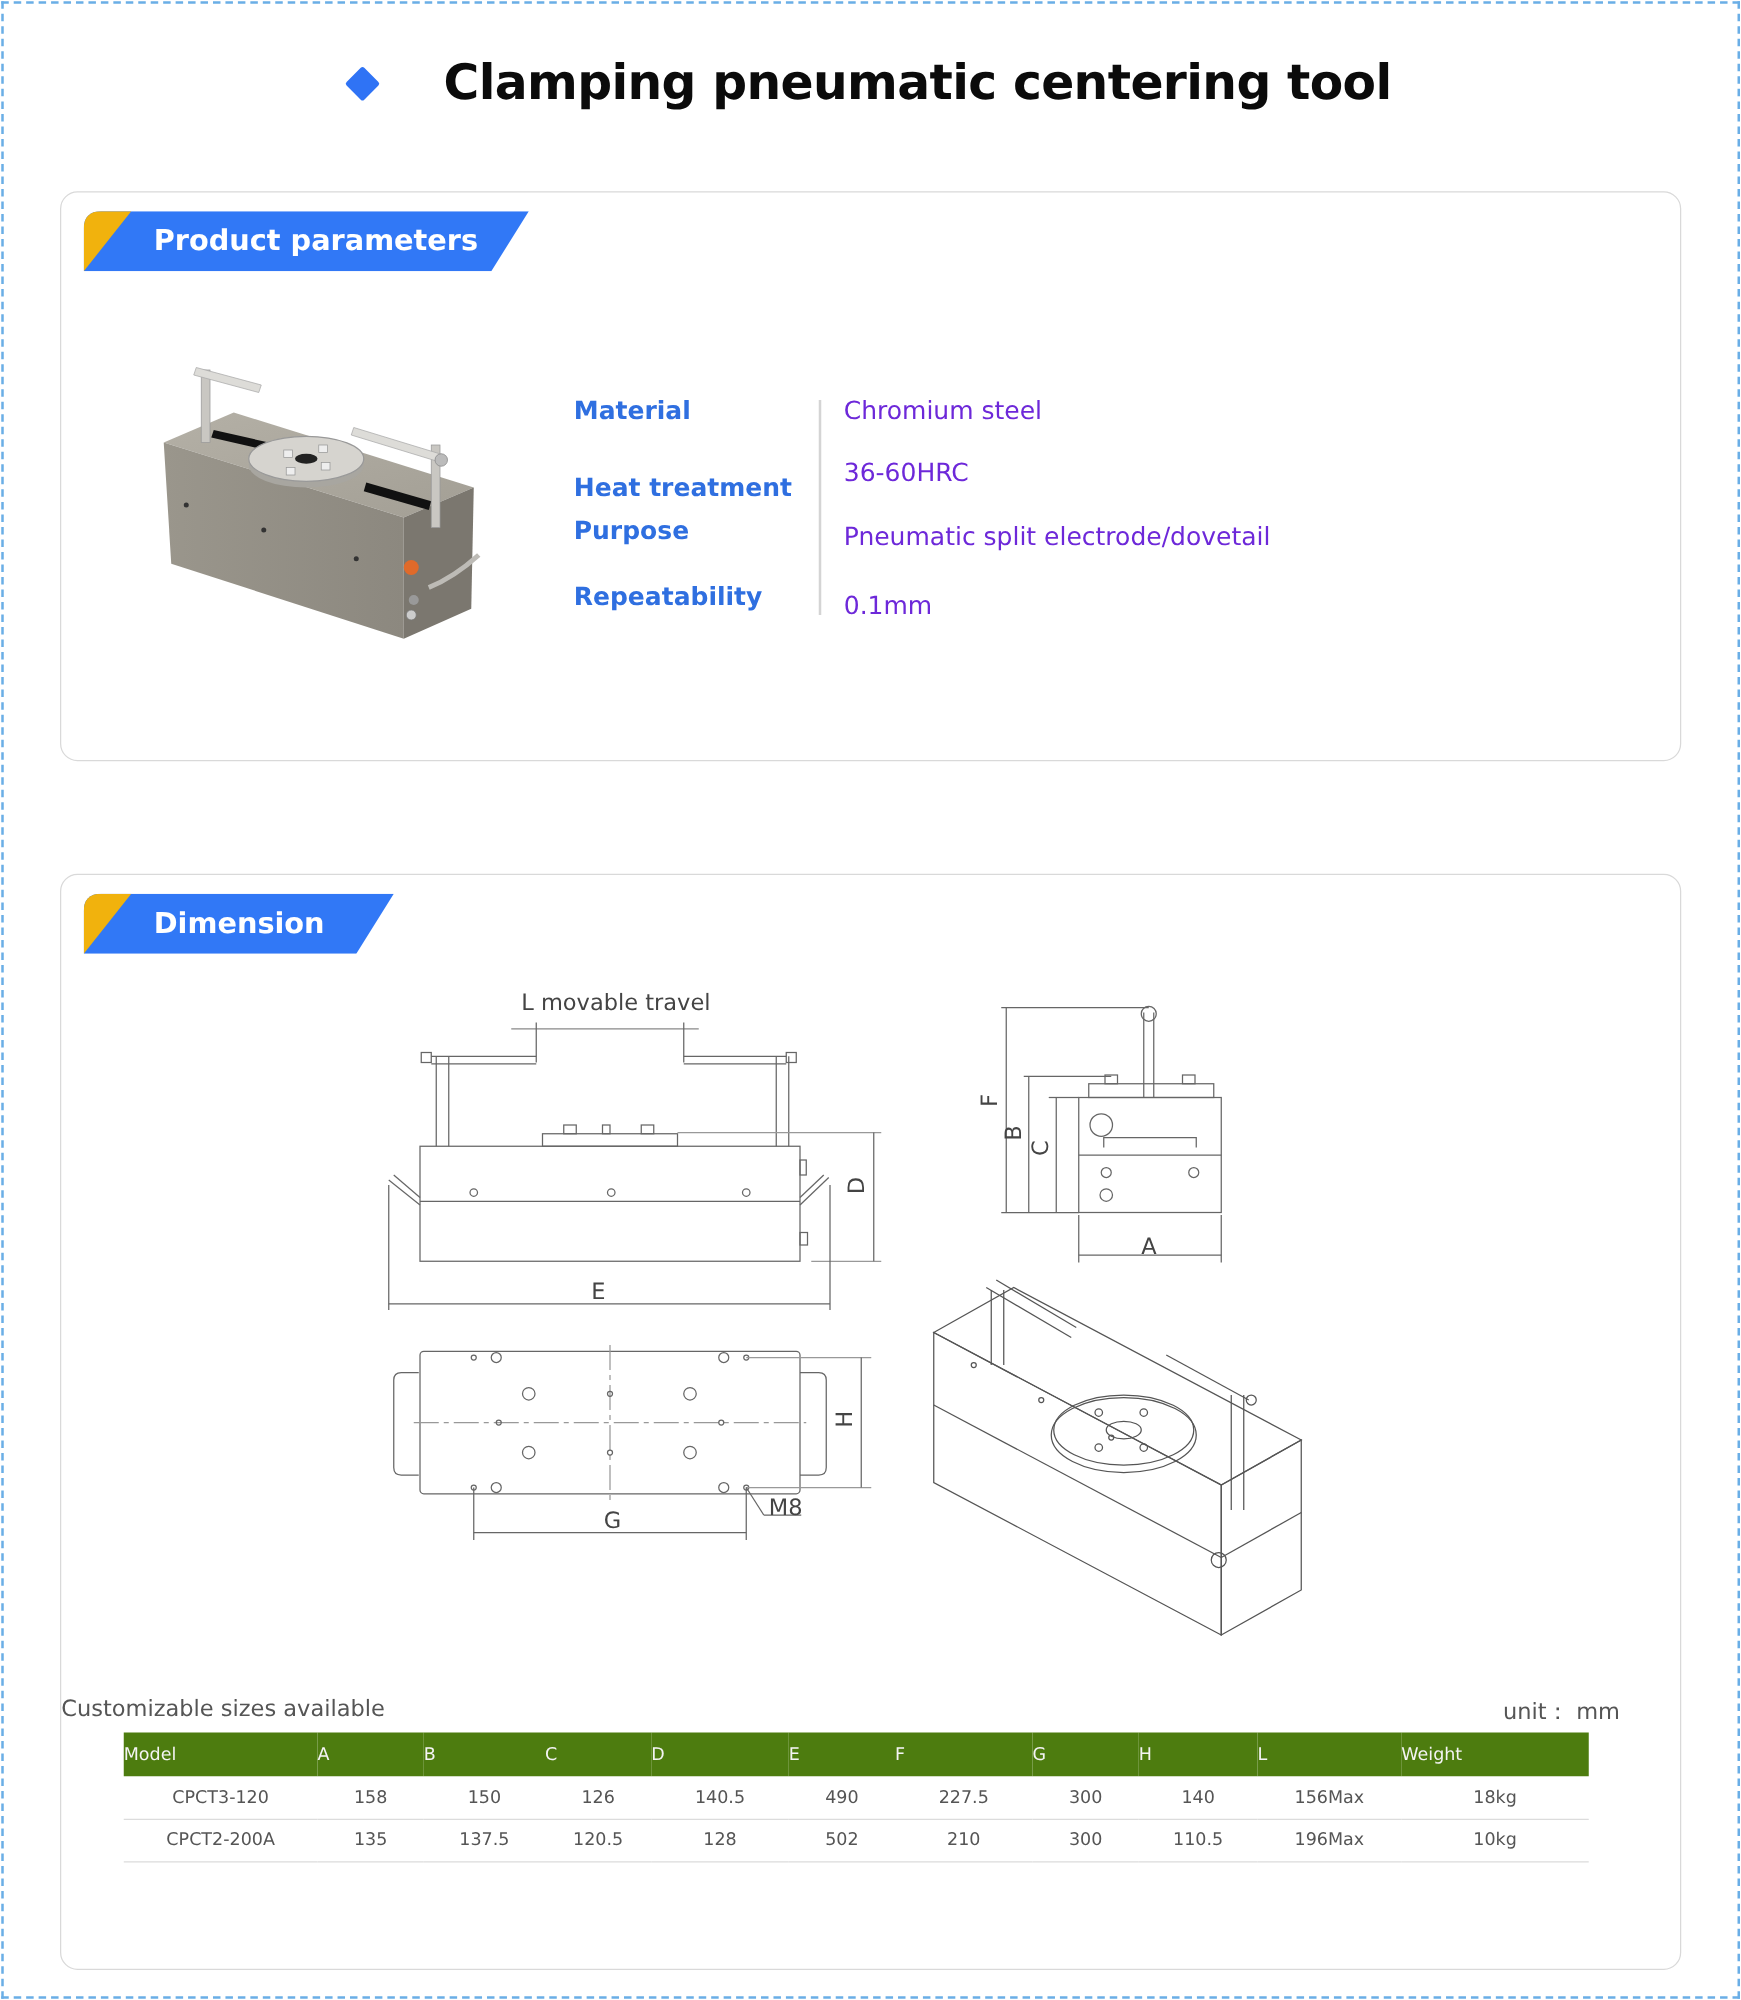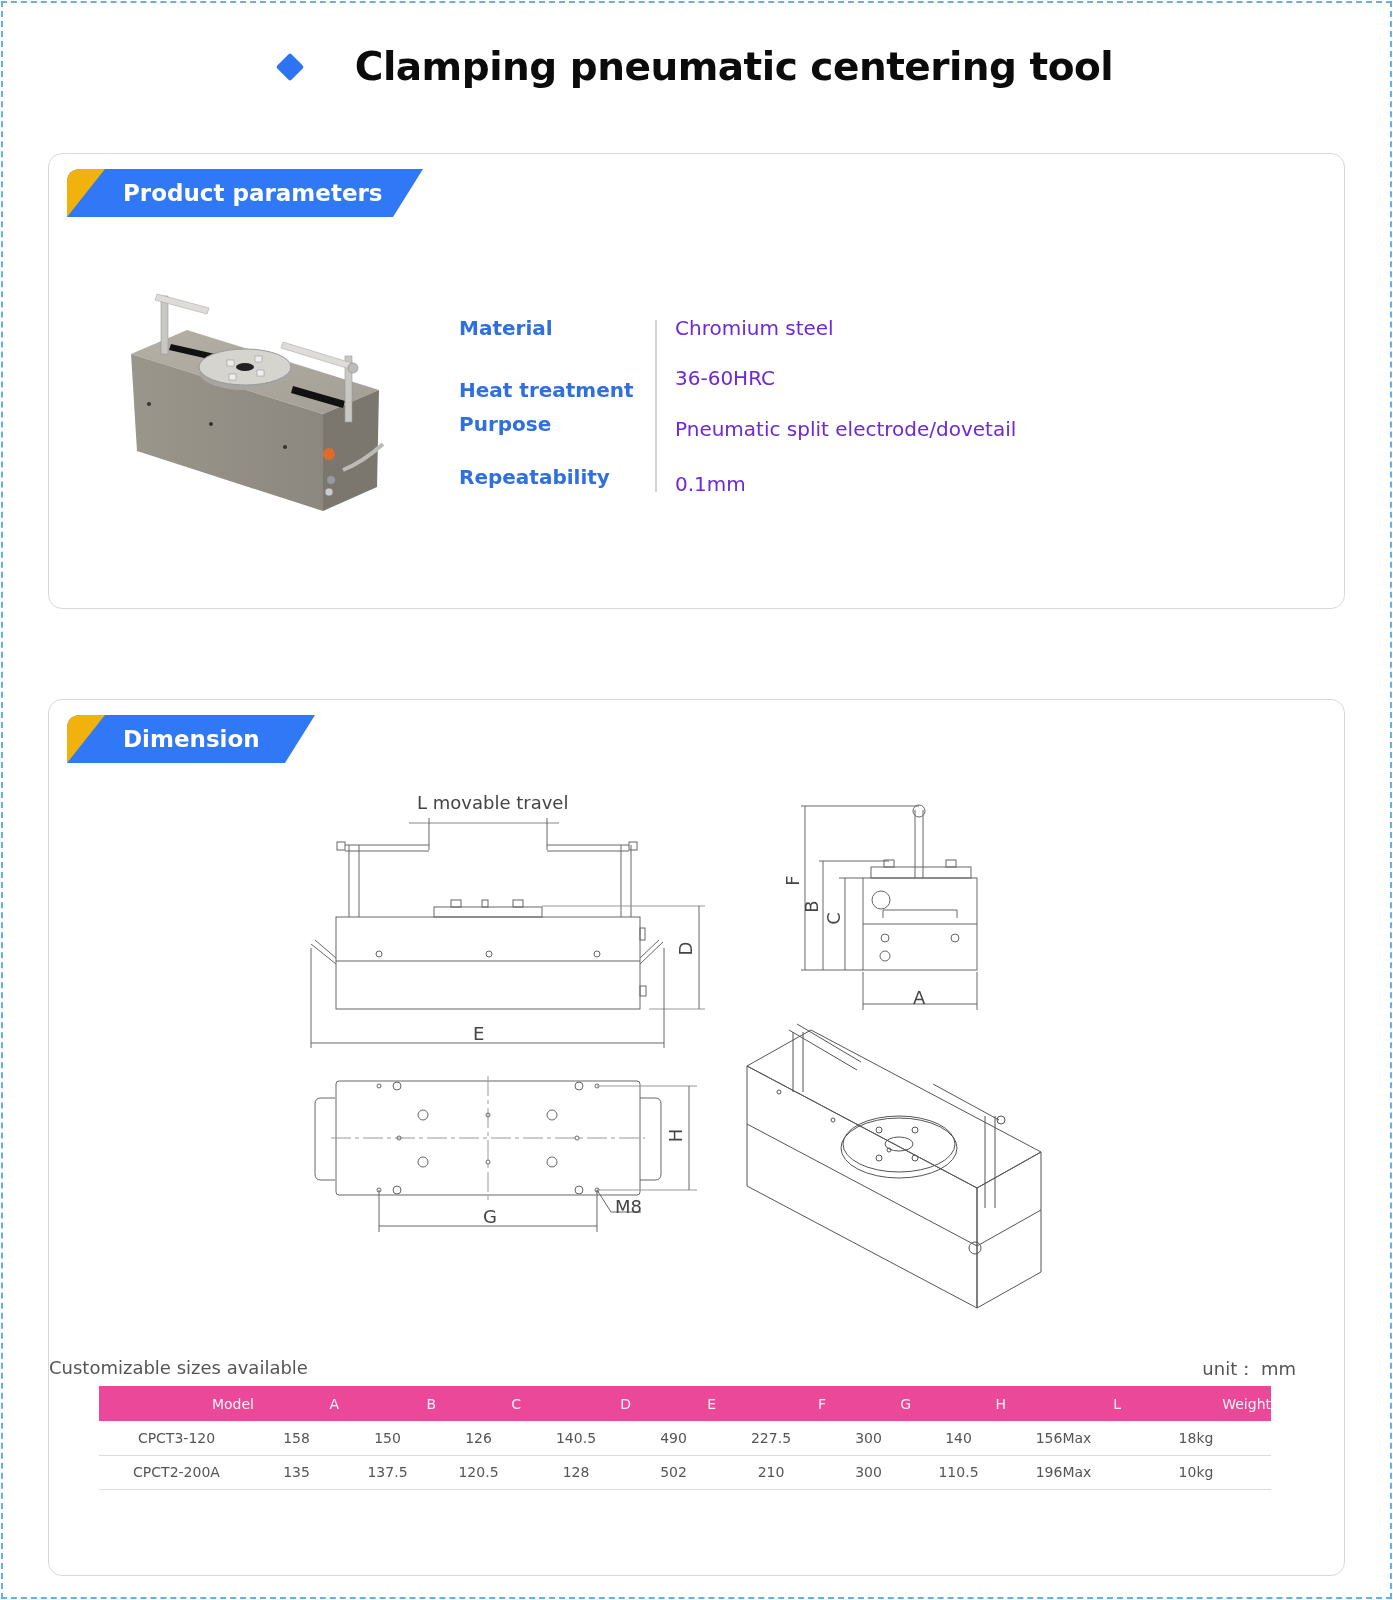--- a/index.html
+++ b/index.html
@@ -49,21 +49,21 @@
   .dim-label { position: absolute; font-size: 18px; color: #444; font-family: "DejaVu Sans", sans-serif; }
   .caption {
     position: absolute; top: 657px; left: 0; width: 1297px; text-align: left; font-size: 18px; color: #555;
   }
   .unit { position: absolute; top: 657px; right: 48px; font-size: 18px; color: #555; }
   table.spec {
     position: absolute; left: 50px; top: 686px; width: 1172px; border-collapse: collapse;
     font-size: 14px; color: #555;
   }
   table.spec th {
-    background: #ec4899; color: #f4f4f4; font-weight: normal; height: 35px; text-align: right;
+    background: #4d7c0f; color: #f4f4f4; font-weight: normal; height: 35px; text-align: left;
   }
   table.spec td {
     height: 34px; text-align: center; border-bottom: 1px solid #dcdcdc;
   }
 </style>
 </head>
 <body>
 
 <div class="page-frame"></div>
 

